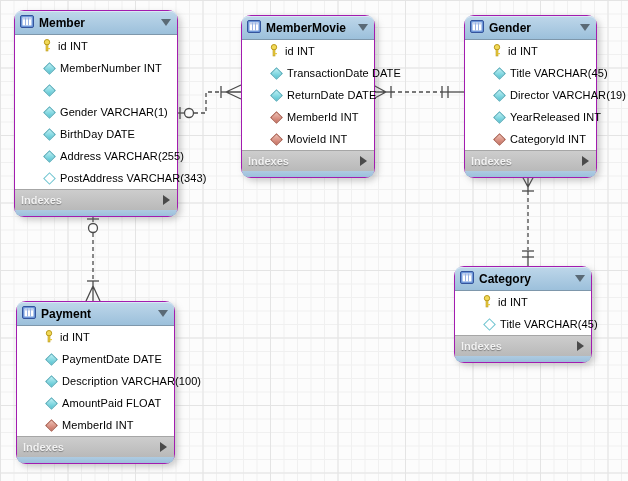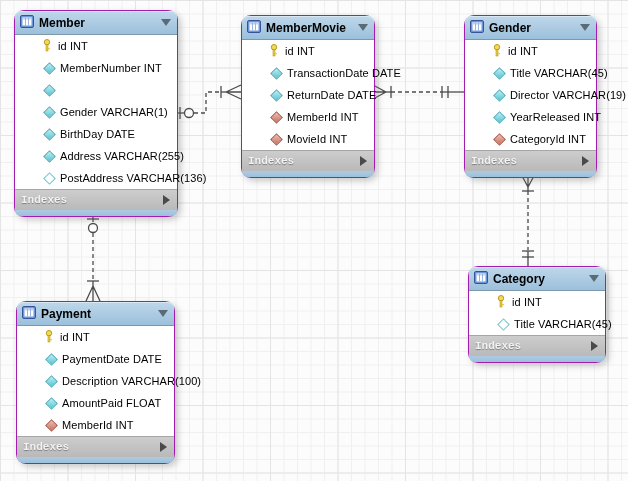--- a/index.html
+++ b/index.html
@@ -33,21 +33,21 @@
     border-top:7px solid #5a6a76;flex:0 0 auto;cursor:pointer;
   }
   .t-row{height:22px;display:flex;align-items:center;gap:4px;padding:0 4px 0 5px;white-space:nowrap;margin-left:23px;}
   .t-row .lbl{letter-spacing:.1px;}
   .t-footer{
     height:20px;display:flex;align-items:center;padding:0 7px 0 6px;
     background:linear-gradient(#cdcdcd,#b9b9b9);
     border-top:1px solid #a6a6a6;
     font-weight:bold;color:#f2f2f2;text-shadow:0 1px 1px rgba(0,0,0,0.35);
   }
-  .t-footer .flabel{flex:1 1 auto;font-family:Liberation Mono, monospace;}
+  .t-footer .flabel{flex:1 1 auto;}
   .tri-right{
     width:0;height:0;border-top:5px solid transparent;border-bottom:5px solid transparent;
     border-left:7px solid #4a4a4a;flex:0 0 auto;cursor:pointer;
   }
   .t-strip{height:6px;background:linear-gradient(#aecbe2,#9cc0db);border-radius:0 0 6px 6px;}
   .icn{flex:0 0 auto;display:inline-block;}
   .diamond{
     width:7px;height:7px;transform:rotate(45deg);margin:0 2px;
     border:1px solid #49a7b5;background:linear-gradient(135deg,#bdf0f4,#55c4d2);
   }
@@ -139,21 +139,21 @@
   <div class="t-row">
     <span class="icn diamond"></span>
     <span class="lbl">BirthDay DATE</span>
   </div>
   <div class="t-row">
     <span class="icn diamond"></span>
     <span class="lbl">Address VARCHAR(255)</span>
   </div>
   <div class="t-row">
     <span class="icn diamond hollow"></span>
-    <span class="lbl">PostAddress VARCHAR(136)</span>
+    <span class="lbl">PostAddress VARCHAR(343)</span>
   </div>
   <div class="t-footer">
     <span class="flabel">Indexes</span>
     <span class="tri-right"></span>
   </div>
   <div class="t-strip"></div>
 </div>
 
 <div class="table" style="left:241px;top:15px;width:132px">
   <div class="t-header">
@@ -238,21 +238,21 @@
     <span class="icn diamond fk"></span>
     <span class="lbl">CategoryId INT</span>
   </div>
   <div class="t-footer">
     <span class="flabel">Indexes</span>
     <span class="tri-right"></span>
   </div>
   <div class="t-strip"></div>
 </div>
 
-<div class="table" style="left:468px;top:266px;width:136px">
+<div class="table" style="left:454px;top:266px;width:136px">
   <div class="t-header">
     <span class="icn">
       <svg width="14" height="13" viewBox="0 0 14 13">
           <rect x="0.5" y="0.5" width="13" height="12" rx="1.5" fill="#6d96d8" stroke="#34549c"></rect>
           <rect x="2.5" y="2.5" width="9" height="8" fill="#ffffff"></rect>
           <rect x="2.5" y="2.5" width="9" height="2" fill="#c2d2ee"></rect>
           <line x1="5.5" y1="2.5" x2="5.5" y2="10.5" stroke="#9ab4e4"></line>
           <line x1="8.5" y1="2.5" x2="8.5" y2="10.5" stroke="#9ab4e4"></line>
         </svg>
     </span>

